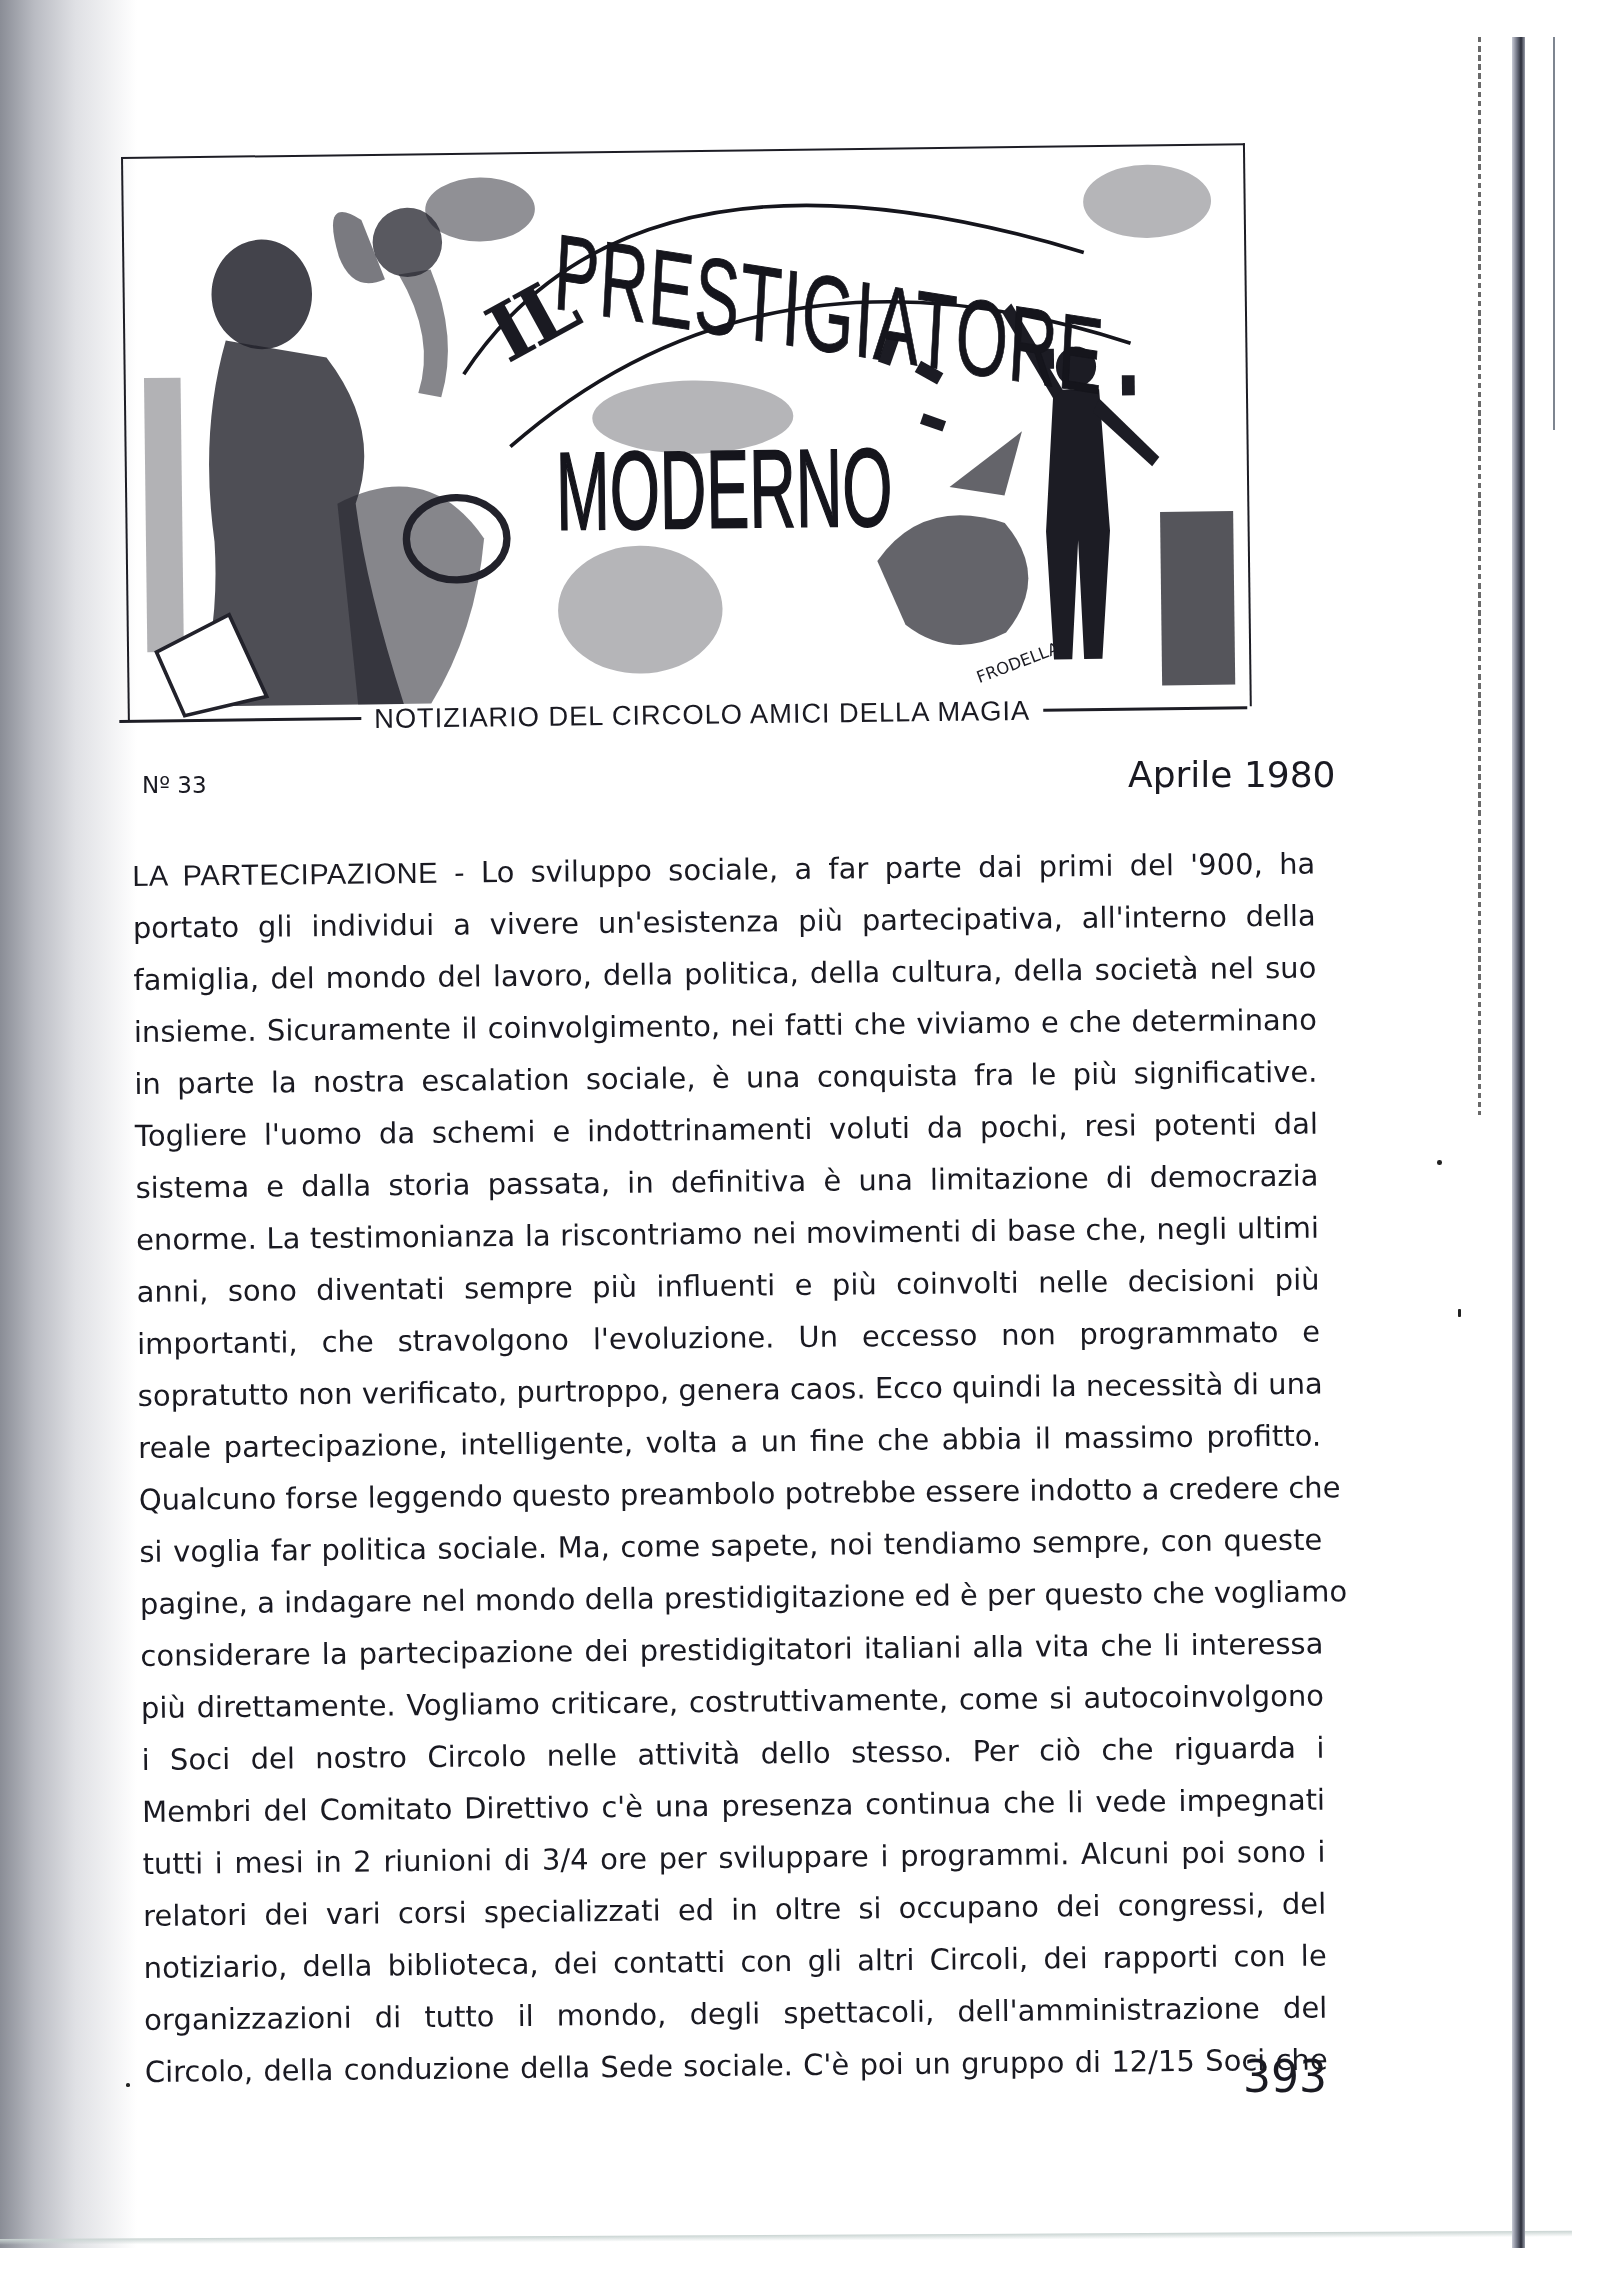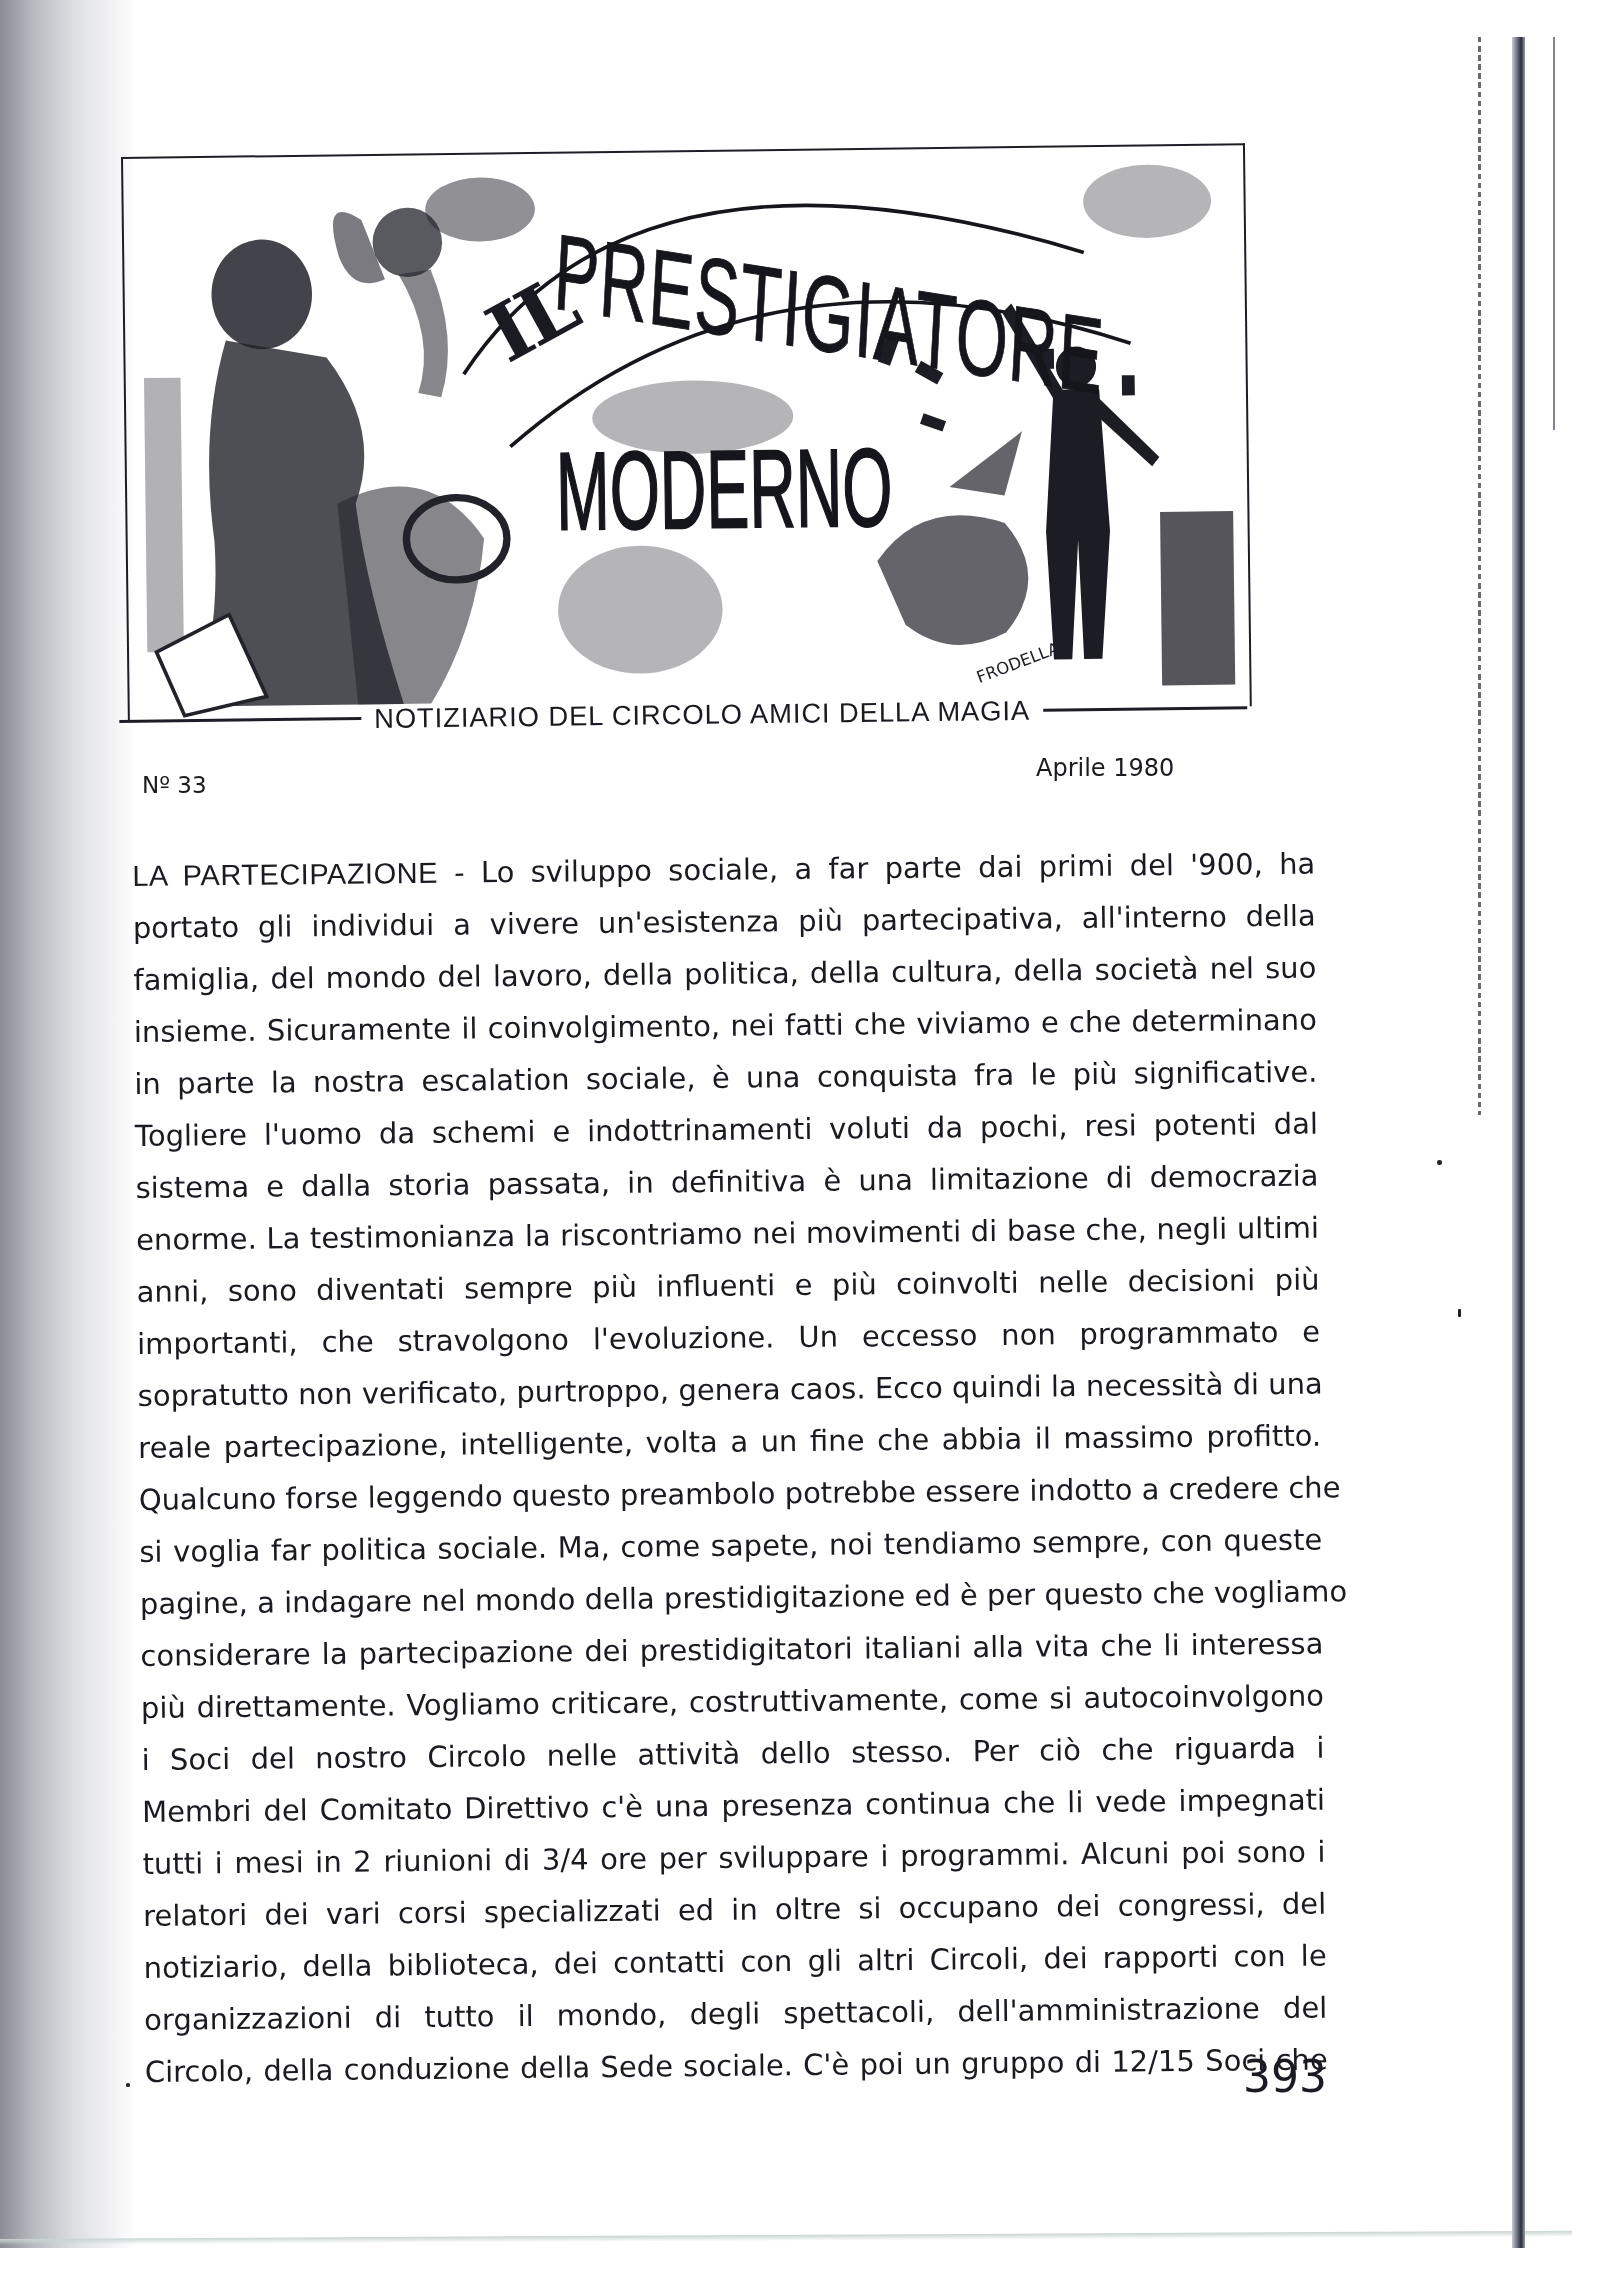--- a/index.html
+++ b/index.html
@@ -54,21 +54,21 @@
   }
   .subtitle-row .rule { flex:1; height:2.7px; background:#1d1d25; }
   .subtitle-row .rule.left { flex:0 0 242px; }
   .subtitle-row .rule.right { flex:1; }
   .subtitle-text {
     padding:0 12.8px; font-size:27.4px; letter-spacing:0.9px; white-space:nowrap;
     font-family:"Liberation Sans", sans-serif;
   }
 
   .issue { position:absolute; left:142px; top:772px; font-size:23px; }
-  .date  { position:absolute; left:1036px; top:754px; font-size:24px; }
+  .date  { position:absolute; left:1128px; top:754px; font-size:36px; }
 
   .body-text {
     position:absolute; left:132px; top:850px; width:1183px;
     font-size:29px; line-height:52px; transform:rotate(-0.6deg); transform-origin:left top;
   }
   .body-text .line { display:block; text-align:justify; text-align-last:justify; white-space:nowrap; height:52px; }
   .body-text .line.last { text-align-last:justify; }
   .headline { font-family:"Liberation Sans", sans-serif; font-size:29px; letter-spacing:0.5px; }
   .page-num { position:absolute; left:1243px; top:2051px; font-size:44px; }
 </style>

